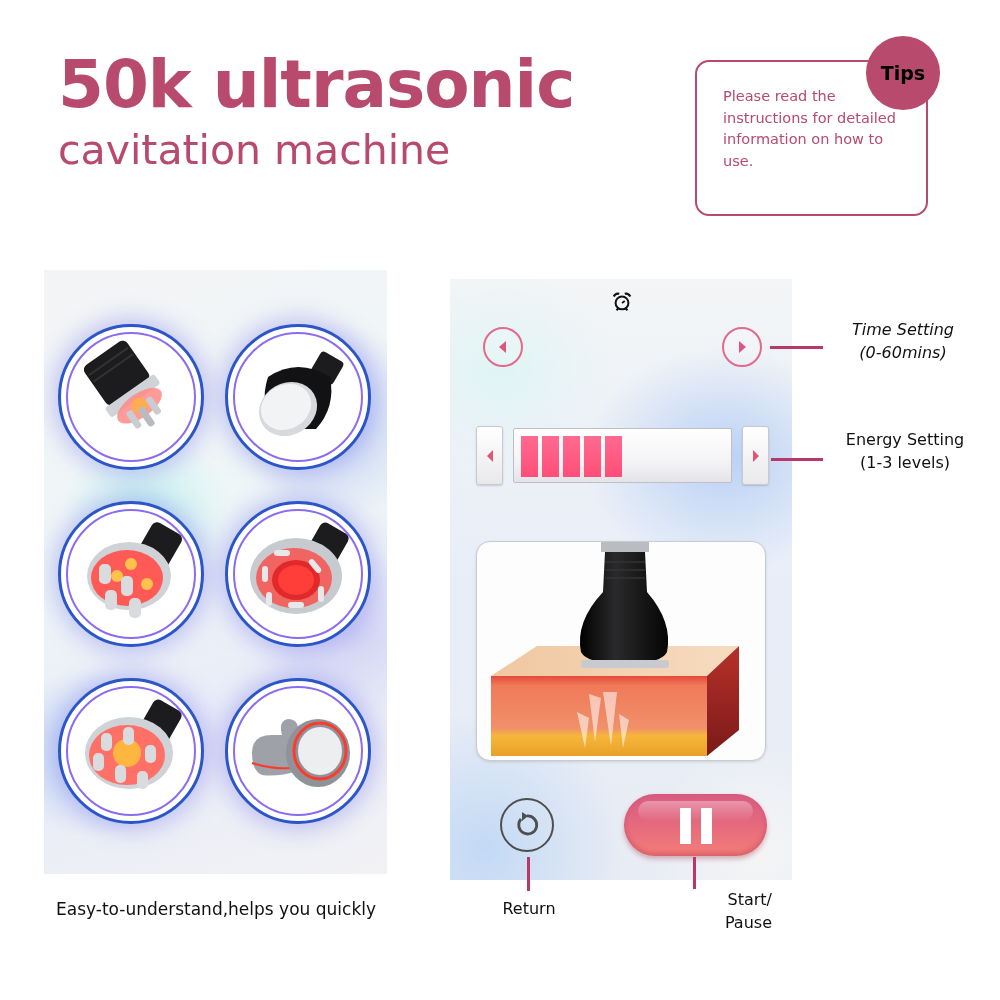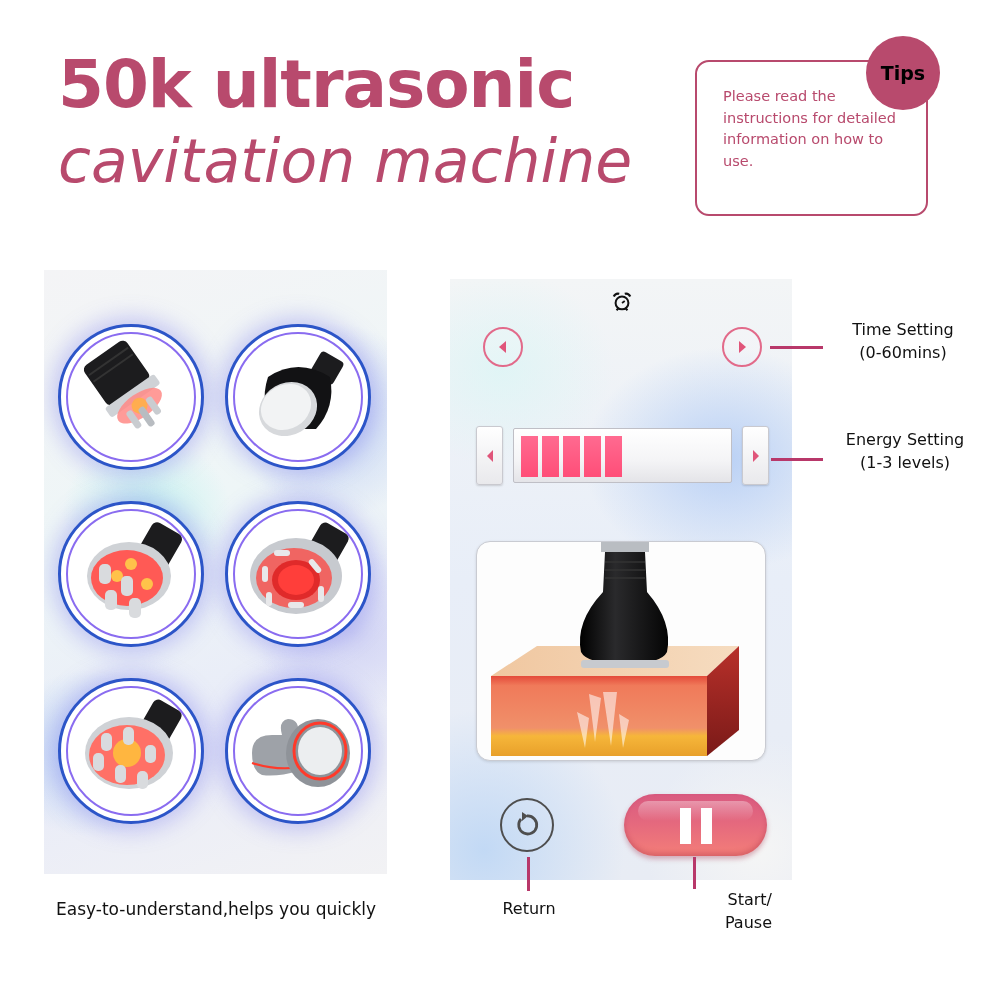--- a/index.html
+++ b/index.html
@@ -1,21 +1,21 @@
 <!DOCTYPE html>
 <html><head>
 <meta charset="utf-8">
 <style>
   * { box-sizing: border-box; margin: 0; padding: 0; }
   html, body { width: 1000px; height: 1000px; background: #ffffff; overflow: hidden; }
   body { position: relative; font-family: "DejaVu Sans", "Liberation Sans", sans-serif; color: #111; }
 
   .title { position: absolute; left: 58px; color: #b84a6d; font-family: "DejaVu Sans", sans-serif; letter-spacing: -1px; white-space: nowrap; }
   .title.l1 { top: 46px; font-size: 66px; font-weight: bold; }
-  .title.l2 { top: 126px; font-size: 60px; font-weight: normal; letter-spacing: 0; font-style: italic; }
+  .title.l2 { top: 126px; font-size: 41px; font-weight: normal; letter-spacing: 0; }
 
   .tips-box { position: absolute; left: 683px; top: 60px; width: 233px; height: 156px; border: 2px solid #b84a6d; border-radius: 14px; margin-left: 12px; }
   .tips-text { position: absolute; left: 26px; top: 24px; width: 190px; color: #b84a6d; font-size: 14.5px; line-height: 21.5px; }
   .tips-badge { position: absolute; left: 866px; top: 36px; width: 74px; height: 74px; border-radius: 50%; background: #b84a6d; color: #000000; font-weight: bold; font-size: 19px; display: flex; align-items: center; justify-content: center; }
 
   
   .left-panel { position: absolute; left: 44px; top: 270px; width: 343px; height: 604px; overflow: hidden;
     background:
       radial-gradient(ellipse 120px 110px at 30% 40%, rgba(120,235,225,0.35), transparent 70%),
       radial-gradient(ellipse 140px 140px at 85% 25%, rgba(150,170,240,0.5), transparent 70%),
@@ -251,21 +251,21 @@
     <div class="pause-bar" style="left:56px;"></div>
     <div class="pause-bar" style="left:77px;"></div>
   </div>
 </div>
 
 <div class="line" style="left:770px;top:346px;width:53px;height:3px;"></div>
 <div class="line" style="left:771px;top:458px;width:52px;height:3px;"></div>
 <div class="line" style="left:527px;top:857px;width:3px;height:34px;"></div>
 <div class="line" style="left:693px;top:857px;width:3px;height:32px;"></div>
 
-<div class="callout" style="left:835px;top:318px;width:136px;">
+<div class="callout" style="left:835px;top:318px;width:136px;font-style:italic;">
   <div>Time Setting</div>
   <div>(0-60mins)</div>
 </div>
 <div class="callout" style="left:830px;top:428px;width:150px;">
   <div>Energy Setting</div>
   <div>(1-3 levels)</div>
 </div>
 <div class="callout" style="left:486px;top:897px;width:86px;">Return</div>
 <div class="callout" style="left:658px;top:888px;width:72px;text-align:right;margin-left:42px;">
   <div>Start/</div>

